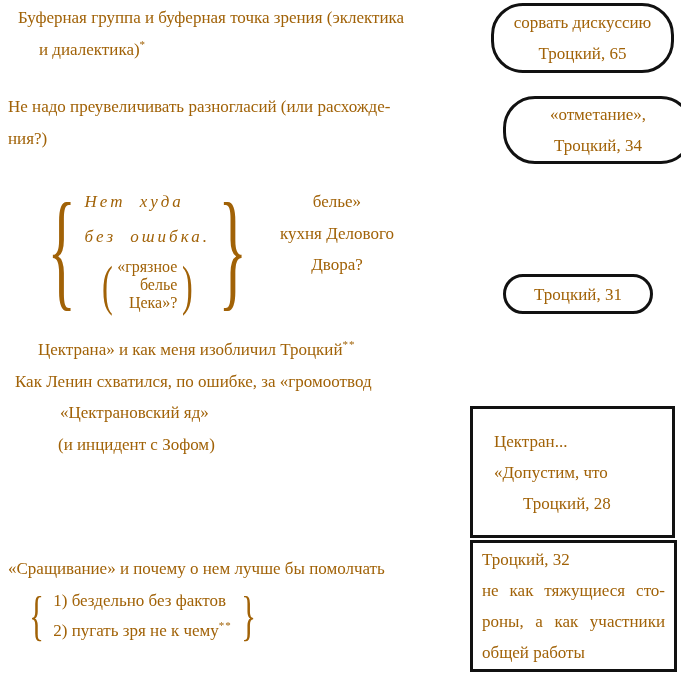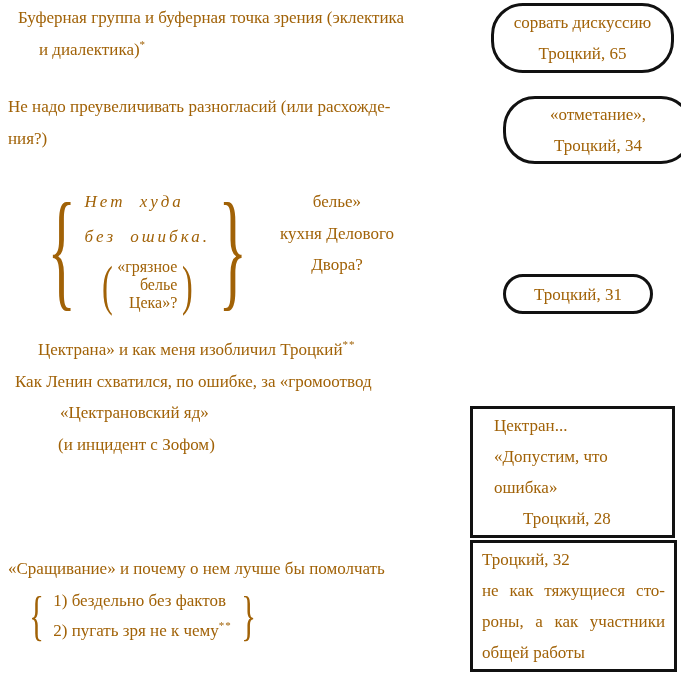--- a/index.html
+++ b/index.html
@@ -158,21 +158,20 @@
     <div class="bln"><span>Троцкий, 34</span></div>
   </aside>
 
   <aside class="mbox box3 center-box">
     <div class="bln"><span>Троцкий, 31</span></div>
   </aside>
 
   <aside class="mbox box4">
     <div class="bln"><span>Цектран...</span></div>
     <div class="bln"><span>«Допустим, что</span></div>
-    <div class="bln"><span>ошибка»</span></div>
     <div class="bln indent-last"><span>Троцкий, 28</span></div>
   </aside>
 
   <aside class="mbox box5">
     <div class="bln"><span>Троцкий, 32</span></div>
     <div class="bln jline">не как тяжущиеся сто-</div>
     <div class="bln jline">роны, а как участники</div>
     <div class="bln"><span>общей работы</span></div>
   </aside>
 

